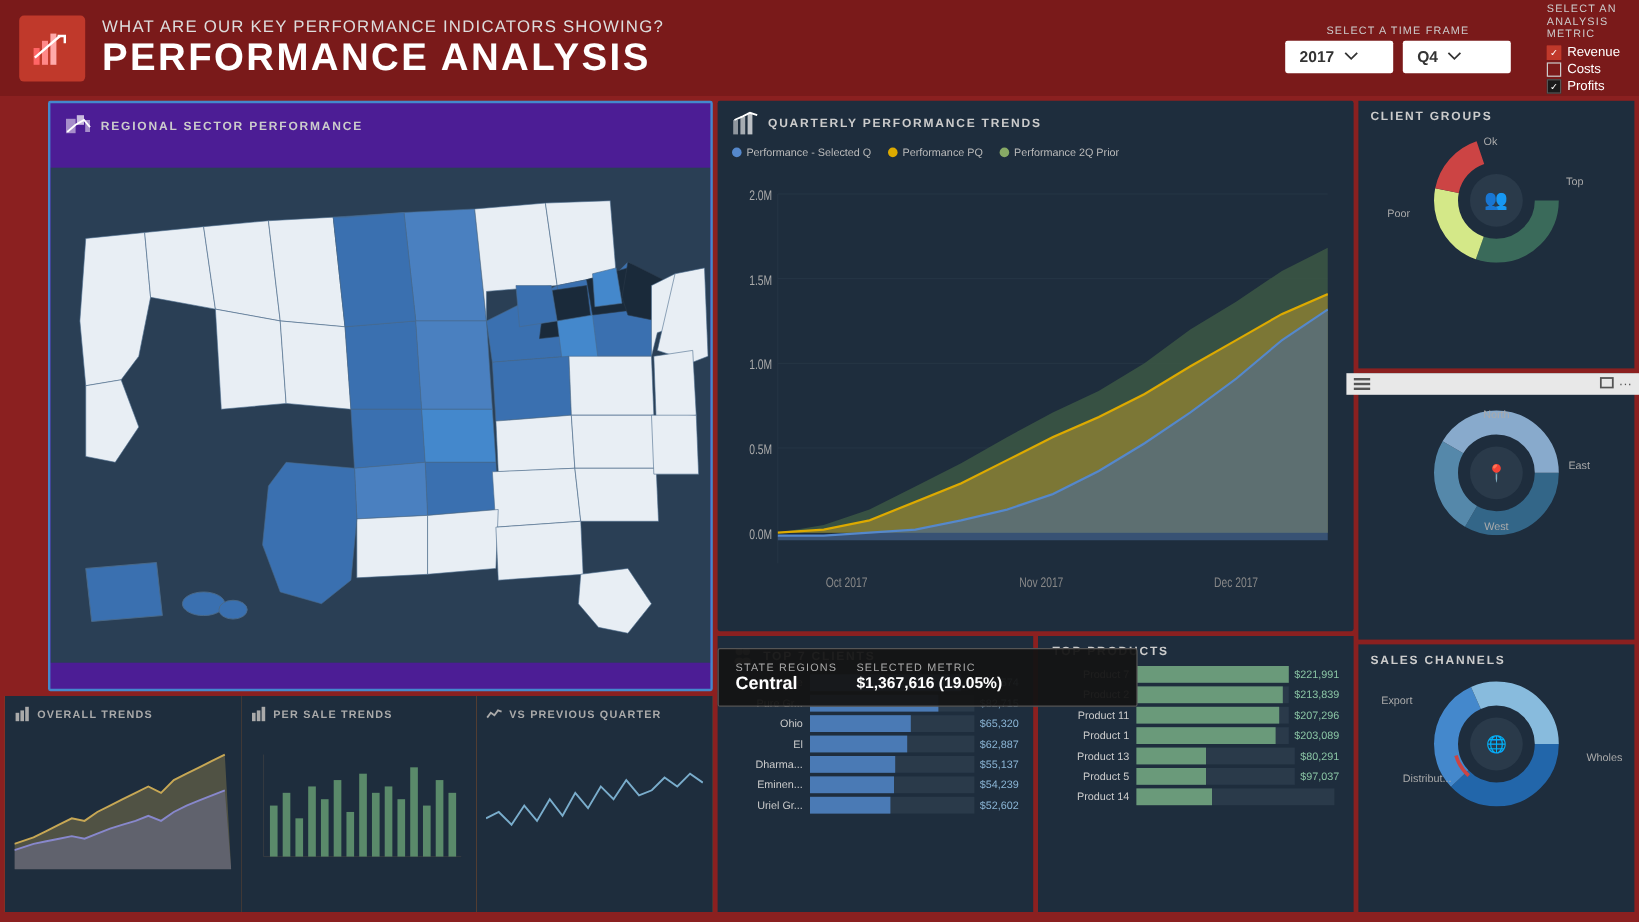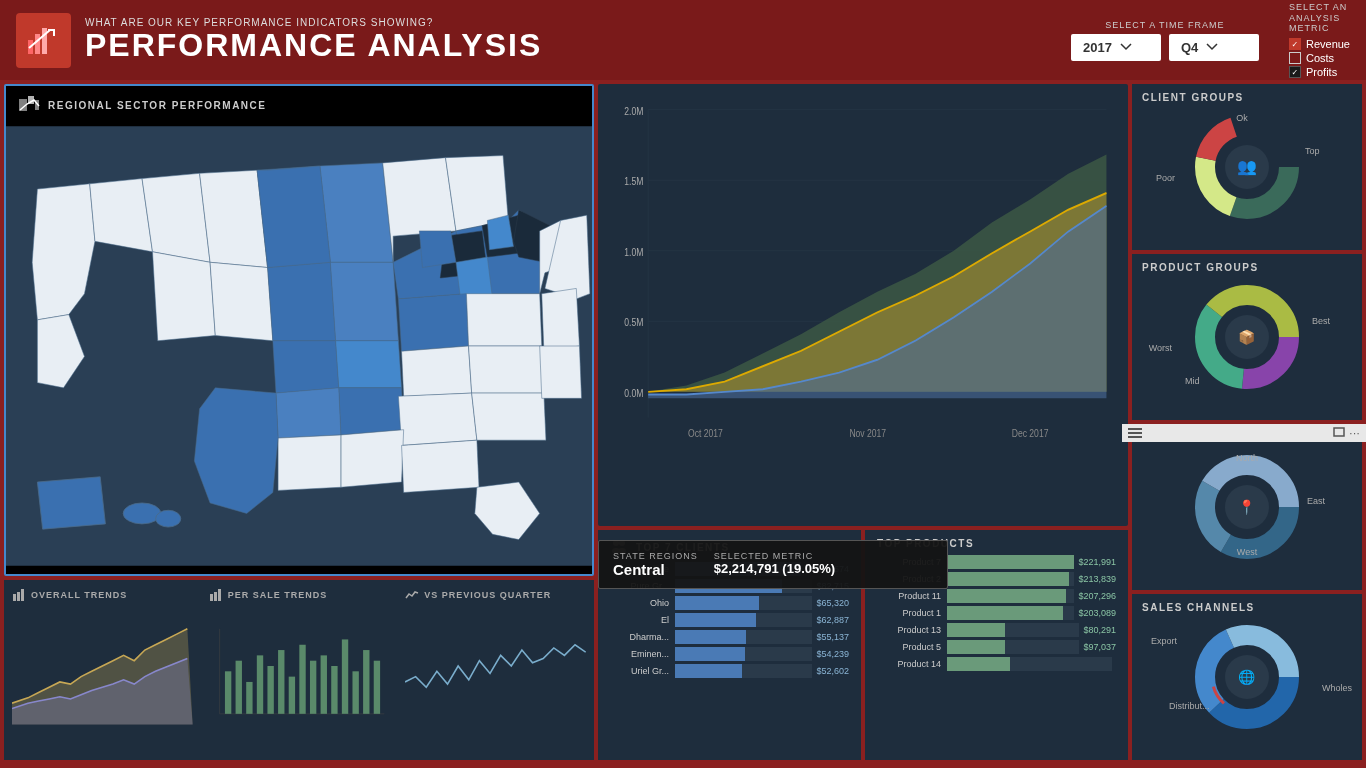--- a/index.html
+++ b/index.html
@@ -29,21 +29,21 @@
       display: flex;
       align-items: center;
       justify-content: center;
       margin-right: 14px;
       flex-shrink: 0;
     }
     .header-text-block {
       flex: 1;
     }
     .header-subtitle {
-      font-size: 10px;
+      font-size: 14px;
       color: #ddd;
       letter-spacing: 1px;
       text-transform: uppercase;
     }
     .header-title {
       font-size: 32px;
       font-weight: 900;
       color: white;
       text-transform: uppercase;
       letter-spacing: 2px;
@@ -142,26 +142,27 @@
       text-transform: uppercase;
     }
 
     
     .left-col {
       display: flex;
       flex-direction: column;
       gap: 4px;
     }
     .map-panel {
-      background: #000000;
+      background: #4c1d95;
       border: 2px solid #4488cc;
       border-radius: 2px;
       flex: 1;
       position: relative;
       overflow: hidden;
+      margin-left: 36px;
     }
     .map-bg {
       width: 100%;
       height: calc(100% - 36px);
       position: relative;
     }
 
     
     .us-map-container {
       width: 100%;
@@ -566,20 +567,43 @@
         <svg class="mini-chart" viewBox="0 0 170 110">
           <polyline points="0,70 10,65 20,75 30,60 40,72 50,55 60,68 70,50 80,62 90,45 100,55 110,40 120,52 130,48 140,38 150,45 160,35 170,42" stroke="#7aadcc" stroke-width="1.5" fill="none"></polyline>
         </svg>
       </div>
     </div>
   </div>
 
   <div class="center-col">
 
     <div class="quarterly-panel panel" style="background:#1e2d3d; flex:1;">
+      <div class="panel-header">
+        <svg width="22" height="22" viewBox="0 0 22 22" fill="none">
+          <rect x="1" y="8" width="4" height="12" fill="white" opacity="0.5"></rect>
+          <rect x="7" y="5" width="4" height="15" fill="white" opacity="0.6"></rect>
+          <rect x="13" y="2" width="4" height="18" fill="white" opacity="0.7"></rect>
+          <polyline points="2,8 9,5 15,2 21,4" stroke="white" stroke-width="1.5" fill="none"></polyline>
+        </svg>
+        <span class="panel-title">QUARTERLY PERFORMANCE TRENDS</span>
+      </div>
+      <div class="q-legend">
+        <div class="legend-item">
+          <div class="legend-dot" style="background:#5588cc;"></div>
+          <span>Performance - Selected Q</span>
+        </div>
+        <div class="legend-item">
+          <div class="legend-dot" style="background:#ddaa00;"></div>
+          <span>Performance PQ</span>
+        </div>
+        <div class="legend-item">
+          <div class="legend-dot" style="background:#88aa66;"></div>
+          <span>Performance 2Q Prior</span>
+        </div>
+      </div>
 
       <div style="padding: 0 12px; height: calc(100% - 70px);">
         <svg width="100%" height="100%" viewBox="0 0 530 290" preserveAspectRatio="none">
 
           <line x1="40" y1="20" x2="40" y2="260" stroke="#2a3a4a" stroke-width="0.5"></line>
           <line x1="40" y1="20" x2="520" y2="20" stroke="#2a3a4a" stroke-width="0.5"></line>
           <line x1="40" y1="75" x2="520" y2="75" stroke="#2a3a4a" stroke-width="0.5"></line>
           <line x1="40" y1="130" x2="520" y2="130" stroke="#2a3a4a" stroke-width="0.5"></line>
           <line x1="40" y1="185" x2="520" y2="185" stroke="#2a3a4a" stroke-width="0.5"></line>
           <line x1="40" y1="240" x2="520" y2="240" stroke="#2a3a4a" stroke-width="0.5"></line>
@@ -728,21 +752,21 @@
       </div>
 
       <div class="tooltip-overlay" style="left: 0px; top: 10px; width: 350px;">
         <div style="display:flex; gap:16px; align-items:flex-start;">
           <div>
             <div class="tooltip-region">STATE REGIONS</div>
             <div class="tooltip-name">Central</div>
           </div>
           <div>
             <div class="tooltip-metric-label">SELECTED METRIC</div>
-            <div class="tooltip-metric-val">$2,214,791 (19.05%)</div>
+            <div class="tooltip-metric-val">$1,367,616 (19.05%)</div>
           </div>
         </div>
       </div>
     </div>
   </div>
 
   <div class="right-col">
 
     <div class="right-panel" style="flex:1.2;">
       <div class="right-panel-title">CLIENT GROUPS</div>
@@ -756,35 +780,20 @@
           <circle cx="100" cy="58" r="22" fill="#2a3a4a"></circle>
           <text x="100" y="63" text-anchor="middle" font-size="16" fill="white">👥</text>
 
           <text x="95" y="12" text-anchor="middle" font-size="9" fill="#aaa">Ok</text>
           <text x="158" y="45" text-anchor="start" font-size="9" fill="#aaa">Top</text>
           <text x="28" y="72" text-anchor="end" font-size="9" fill="#aaa">Poor</text>
         </svg>
       </div>
     </div>
 
-    <div class="right-panel" style="flex:1.2;">
-      <div class="right-panel-title">PRODUCT GROUPS</div>
-      <div style="position:relative; height:110px;">
-        <svg viewBox="0 0 200 110" width="100%" height="100%">
-          <circle cx="100" cy="58" r="42" fill="none" stroke="#8844aa" stroke-width="20" stroke-dasharray="70 194"></circle>
-          <circle cx="100" cy="58" r="42" fill="none" stroke="#44aa88" stroke-width="20" stroke-dasharray="90 174" stroke-dashoffset="-70"></circle>
-          <circle cx="100" cy="58" r="42" fill="none" stroke="#aabb44" stroke-width="20" stroke-dasharray="104 160" stroke-dashoffset="-160"></circle>
-          <circle cx="100" cy="58" r="22" fill="#2a3a4a"></circle>
-          <text x="100" y="63" text-anchor="middle" font-size="14" fill="white">📦</text>
-          <text x="25" y="72" text-anchor="end" font-size="9" fill="#aaa">Worst</text>
-          <text x="38" y="105" text-anchor="start" font-size="9" fill="#aaa">Mid</text>
-          <text x="165" y="45" text-anchor="start" font-size="9" fill="#aaa">Best</text>
-        </svg>
-      </div>
-    </div>
 
     <div class="right-panel" style="flex:1.2; position:relative;">
       <div class="right-panel-title">REGIONAL GROUPS</div>
       <div style="position:relative; height:110px;">
         <svg viewBox="0 0 200 110" width="100%" height="100%">
           <circle cx="100" cy="58" r="42" fill="none" stroke="#336688" stroke-width="20" stroke-dasharray="88 176"></circle>
           <circle cx="100" cy="58" r="42" fill="none" stroke="#5588aa" stroke-width="20" stroke-dasharray="66 198" stroke-dashoffset="-88"></circle>
           <circle cx="100" cy="58" r="42" fill="none" stroke="#88aacc" stroke-width="20" stroke-dasharray="110 154" stroke-dashoffset="-154"></circle>
           <circle cx="100" cy="58" r="22" fill="#2a3a4a"></circle>
           <text x="100" y="63" text-anchor="middle" font-size="14" fill="white">📍</text>

